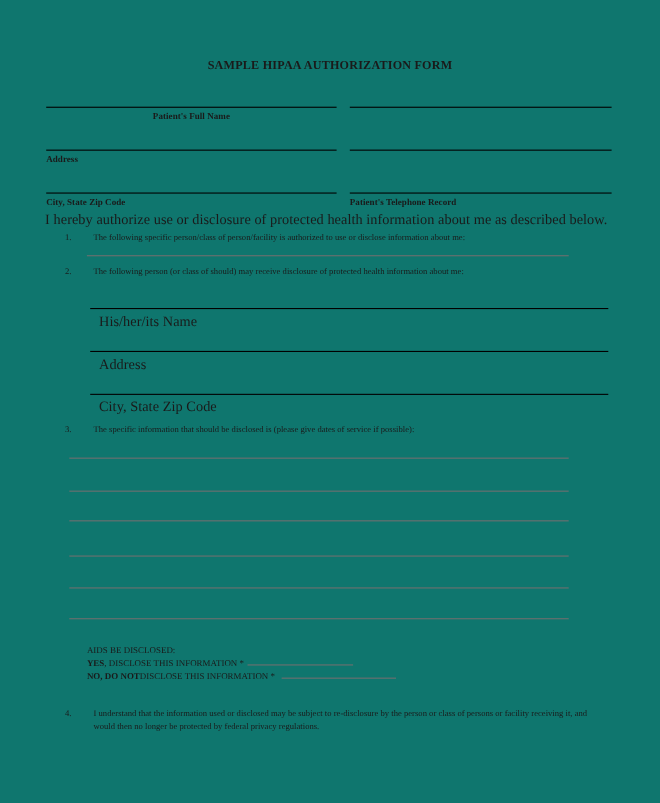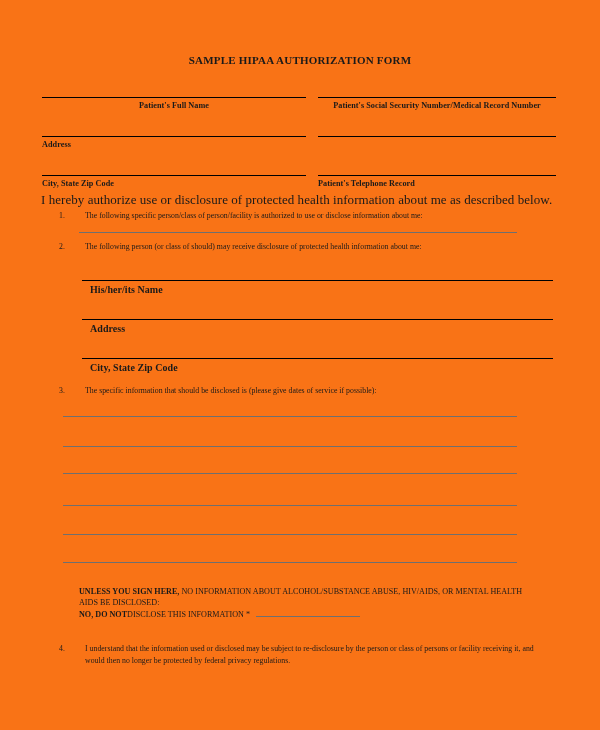--- a/index.html
+++ b/index.html
@@ -4,21 +4,21 @@
 <style>
   html, body {
     margin: 0;
     padding: 0;
     background: #ffffff;
   }
   .page {
     position: relative;
     width: 600px;
     height: 730px;
-    background: #f97316;
+    background: #0f766e;
     font-family: "Liberation Serif", "DejaVu Serif", serif;
     color: #1a1a1a;
     overflow: hidden;
   }
 
   
   .doc-title {
     position: absolute;
     left: 0;
     top: 54px;
@@ -91,22 +91,22 @@
   
   .sub-field {
     position: absolute;
     left: 82px;
     width: 471px;
   }
   .sub-field .field-rule { border-top: 1.6px solid #000000; }
   .sub-field .field-label {
     margin-top: 3px;
     margin-left: 8px;
-    font-size: 10px;
-    font-weight: bold;
+    font-size: 13px;
+    font-weight: normal;
   }
 
   
   .warning {
     position: absolute;
     left: 79px;
     top: 586px;
     width: 470px;
     font-size: 8.1px;
     line-height: 1.42;
@@ -130,21 +130,20 @@
 
   <div class="doc-title">SAMPLE HIPAA AUTHORIZATION FORM</div>
 
   <div class="field-row" style="top:97px;text-align:center;">
     <div class="field-cell left">
       <div class="field-rule"></div>
       <div class="field-label">Patient's Full Name</div>
     </div>
     <div class="field-cell right">
       <div class="field-rule"></div>
-      <div class="field-label">Patient's Social Security Number/Medical Record Number</div>
     </div>
   </div>
 
   <div class="field-row" style="top:136px;">
     <div class="field-cell left">
       <div class="field-rule"></div>
       <div class="field-label">Address</div>
     </div>
     <div class="field-cell right">
       <div class="field-rule"></div>
@@ -194,24 +193,24 @@
   </div>
 
   <div class="fill-line" style="left:63px; top:416px; width:454px;"></div>
   <div class="fill-line" style="left:63px; top:446px; width:454px;"></div>
   <div class="fill-line" style="left:63px; top:473px; width:454px;"></div>
   <div class="fill-line" style="left:63px; top:505px; width:454px;"></div>
   <div class="fill-line" style="left:63px; top:534px; width:454px;"></div>
   <div class="fill-line" style="left:63px; top:562px; width:454px;"></div>
 
   <div class="warning">
+    <div class="warn-line">AIDS BE DISCLOSED:</div>
     <div class="warn-line">
-      <b>UNLESS YOU SIGN HERE,</b><span> NO INFORMATION ABOUT ALCOHOL/SUBSTANCE ABUSE, HIV/AIDS, OR MENTAL HEALTH</span>
-    </div>
-    <div class="warn-line">AIDS BE DISCLOSED:</div>
+      <b>YES</b><span>, DISCLOSE THIS INFORMATION  *</span><span class="blank-fill"></span>
+    </div>
     <div class="warn-line">
       <b>NO,</b><b> DO NOT</b><span>DISCLOSE THIS INFORMATION *</span><span class="blank-fill wide"></span>
     </div>
   </div>
 
   <div class="numbered" style="left:59px; top:643px; width:492px;">
     <span class="num">4.</span>
     <span class="txt">I understand that the information used or disclosed may be subject to re-disclosure by the person or class of persons or facility receiving it, and would then no longer be protected by federal privacy regulations.</span>
   </div>
 

